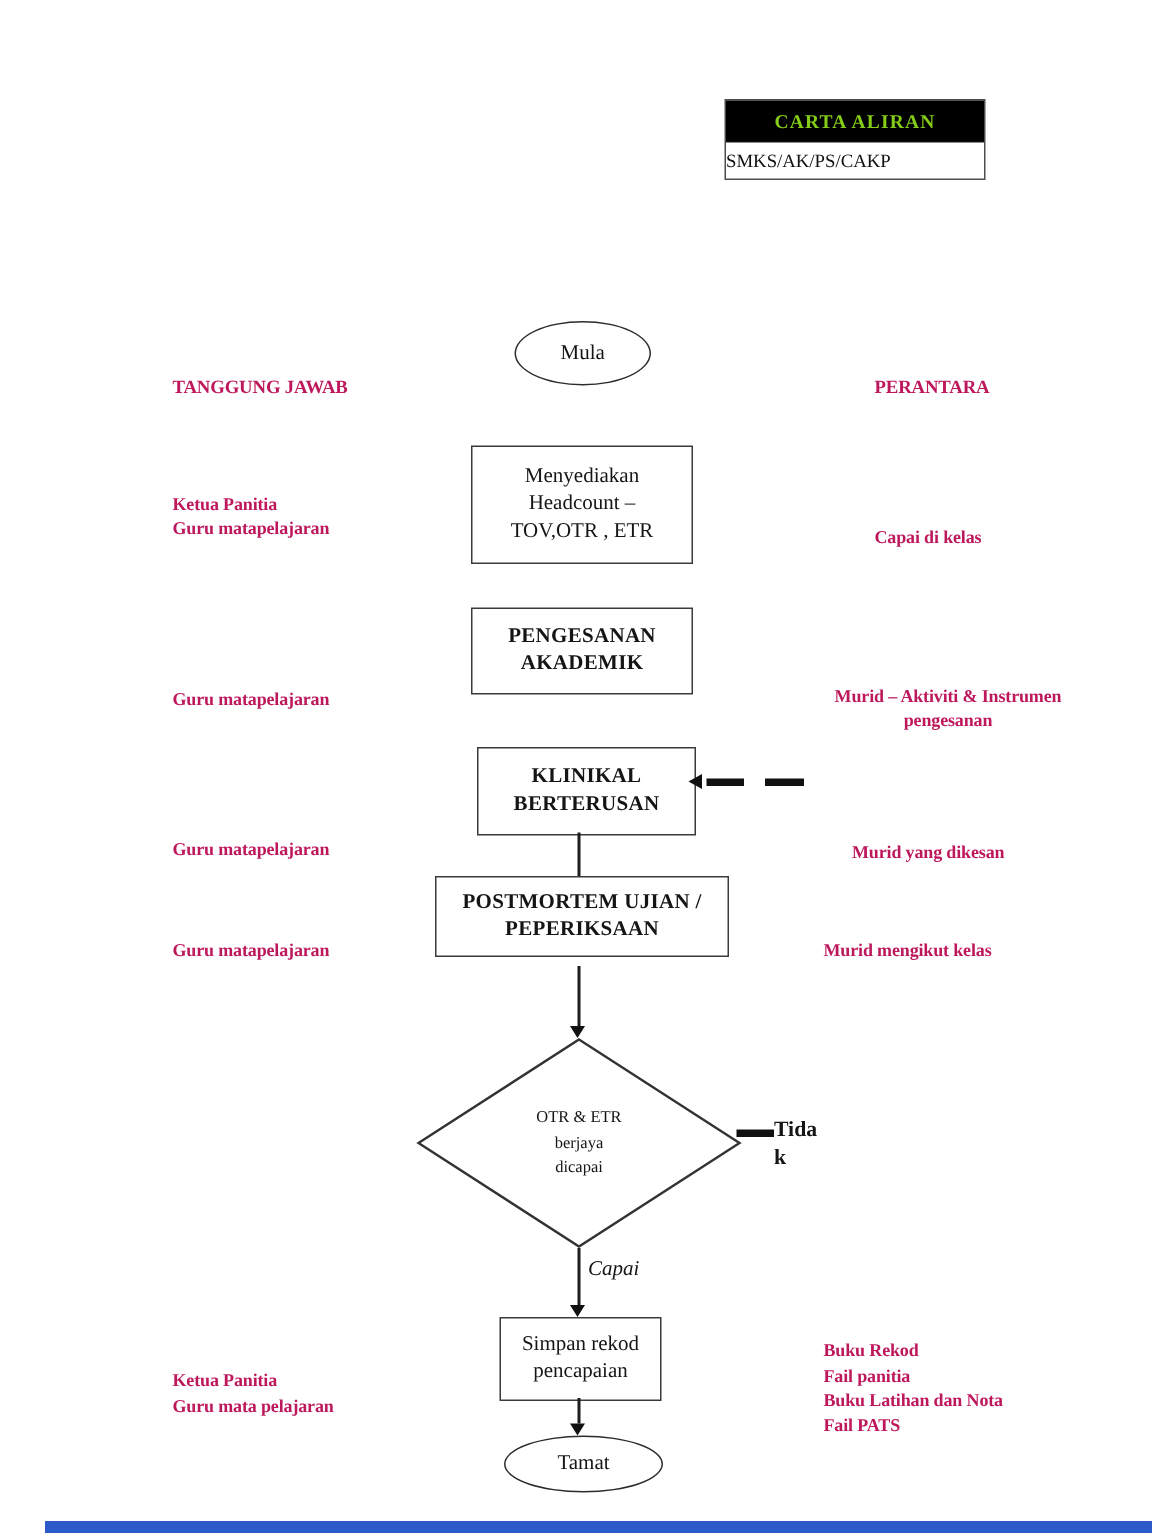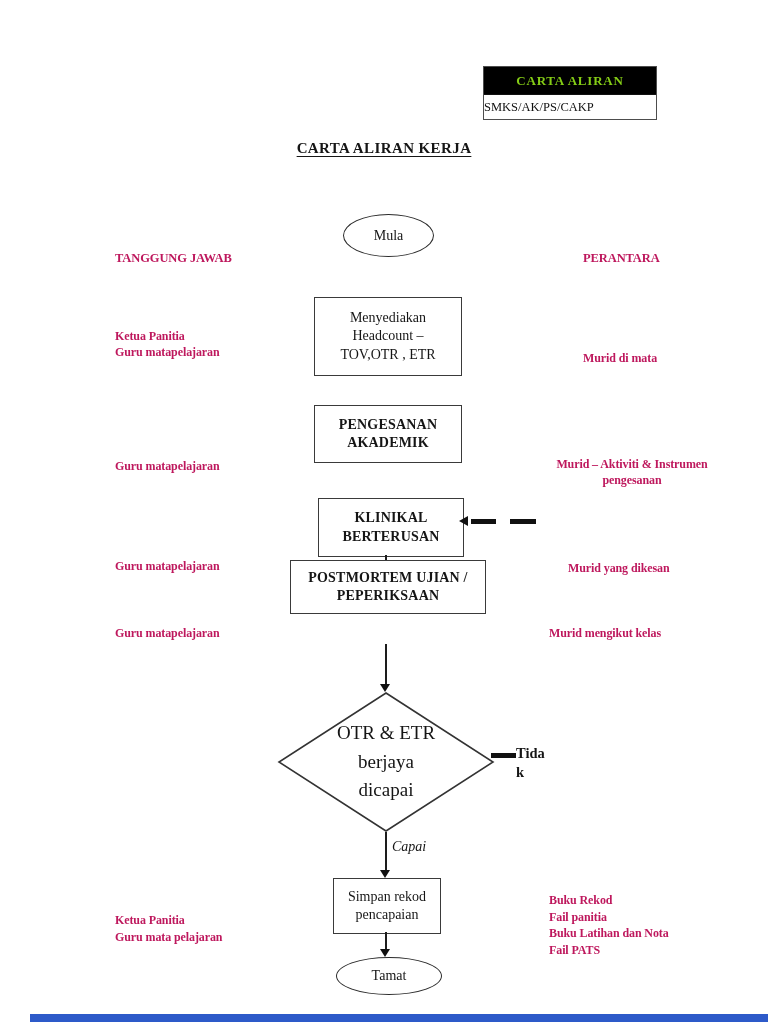--- a/index.html
+++ b/index.html
@@ -53,51 +53,50 @@
     position:absolute;width:0;height:0;
     border-top:5.5px solid transparent;border-bottom:5.5px solid transparent;
     border-right:9px solid #111;
   }
   .dash{position:absolute;height:4.5px;background:#111;}
   .thick-line{position:absolute;height:4.5px;background:#111;}
 
   .diamond-wrap{left:277px;top:692px;width:218px;height:140px;}
   .diamond-text{
     left:277px;top:692px;width:218px;height:140px;display:flex;align-items:center;
-    justify-content:center;text-align:center;font-size:19px;line-height:1.5;
+    justify-content:center;text-align:center;font-size:11px;line-height:1.5;
   }
   .no-label{left:516px;top:744px;font-weight:700;font-size:14.5px;line-height:19px;}
   .yes-label{left:392px;top:839px;font-size:14px;font-style:italic;}
 
   .accent-bar{left:30px;bottom:2px;height:8px;right:0;}
 </style>
 </head>
 <body>
 
 <div class="abs stamp">
   <div class="stamp-header" style="background: rgb(0, 0, 0);">CARTA ALIRAN</div>
   <div class="stamp-code">SMKS/AK/PS/CAKP</div>
 </div>
 
 <div class="abs doc-title">
-  <div><span class="u">CARTA ALIRAN KERJA</span></div>
 </div>
 
 <div class="abs sans" style="left:115px;top:222px;font-size:12.5px;">TANGGUNG JAWAB</div>
 <div class="abs sans" style="left:583px;top:222px;font-size:12.5px;">PERANTARA</div>
 
 <div class="abs sans pre" style="left:115px;top:300px;">Ketua Panitia
 Guru matapelajaran</div>
 <div class="abs sans" style="left:115px;top:430px;">Guru matapelajaran</div>
 <div class="abs sans" style="left:115px;top:530px;">Guru matapelajaran</div>
 <div class="abs sans" style="left:115px;top:597px;">Guru matapelajaran</div>
 <div class="abs sans pre" style="left:115px;top:884px;line-height:17px;">Ketua Panitia
 Guru mata pelajaran</div>
 
-<div class="abs sans" style="left:583px;top:322px;">Murid di mata</div>
+<div class="abs sans" style="left:583px;top:322px;">Capai di kelas</div>
 <div class="abs sans pre" style="left:538px;top:428px;width:188px;text-align:center;">Murid – Aktiviti &amp; Instrumen
 pengesanan</div>
 <div class="abs sans" style="left:568px;top:532px;">Murid yang dikesan</div>
 <div class="abs sans" style="left:549px;top:597px;">Murid mengikut kelas</div>
 <div class="abs sans pre" style="left:549px;top:864px;line-height:16.5px;">Buku Rekod
 Fail panitia
 Buku Latihan dan Nota
 Fail PATS</div>
 
 <div class="abs oval" style="left:343px;top:214px;width:89px;height:41px;">
@@ -120,21 +119,21 @@
 BERTERUSAN</span>
 </div>
 
 <div class="arrow-left-head" style="left:459px;top:516px;"></div>
 <div class="dash" style="left:471px;top:519px;width:25px;"></div>
 <div class="dash" style="left:510px;top:519px;width:26px;"></div>
 
 <div class="vline" style="top:555px;height:29px;"></div>
 <div class="arrow-down" style="top:584px;"></div>
 
-<div class="abs fbox pre bold" style="left:290px;top:560px;width:194px;height:52px;text-align:center;">
+<div class="abs fbox pre bold" style="left:290px;top:584px;width:194px;height:52px;text-align:center;">
   <span>POSTMORTEM UJIAN /
 PEPERIKSAAN</span>
 </div>
 
 <div class="vline" style="top:644px;height:40px;"></div>
 <div class="arrow-down" style="top:684px;"></div>
 
 <svg class="abs diamond-wrap" viewBox="0 0 218 140">
   <polygon points="109,1 216,70 109,139 2,70" fill="#ffffff" stroke="#333333" stroke-width="1.6"></polygon>
 </svg>

